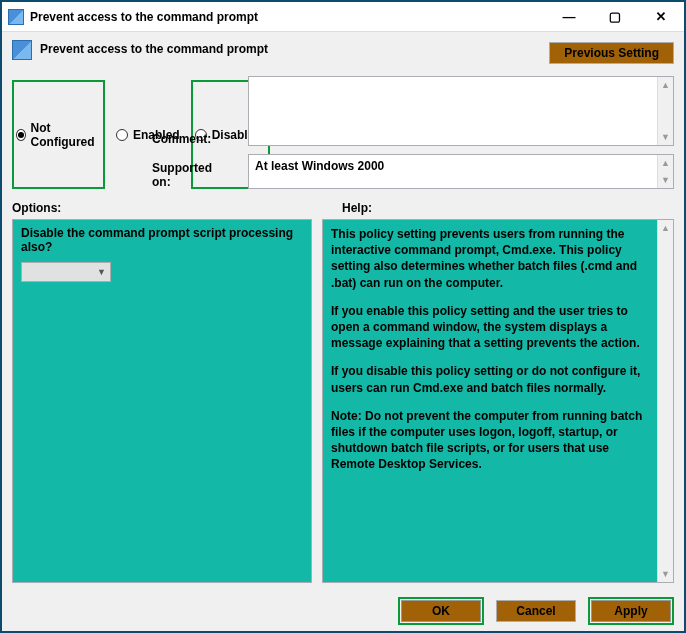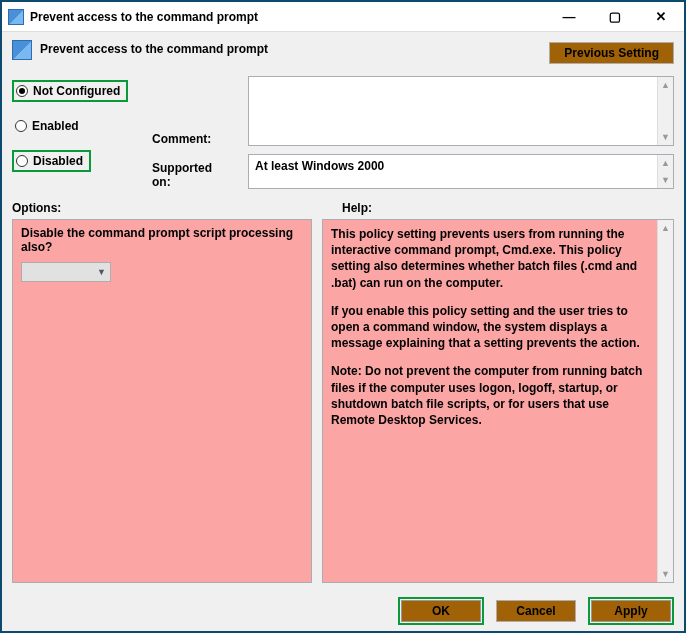--- a/index.html
+++ b/index.html
@@ -75,22 +75,21 @@
     min-width: 80px;
     text-align: center;
   }
   .config-row {
     display: flex;
     margin-top: 6px;
   }
   .radio-col {
     width: 140px;
     display: flex;
-    flex-direction: column;
-    gap: 16px;
+    gap: 8px;
     padding-top: 4px;
   }
   .radio-wrap {
     display: flex;
     align-items: center;
     gap: 5px;
     padding: 1px 3px;
   }
   .radio-wrap.hl {
     border: 2px solid #0a9a3a;
@@ -153,21 +152,21 @@
   }
   .labels-row .opt-label { width: 330px; }
   .panes-row {
     display: flex;
     gap: 10px;
     margin-top: 4px;
     flex: 1;
     min-height: 0;
   }
   .pane {
-    background: #fca5a5;
+    background: #14b8a6;
     border: 1px solid #abadb3;
     padding: 6px 8px;
     position: relative;
     overflow: hidden;
   }
   .options-pane { width: 300px; }
   .help-pane { flex: 1; }
   .help-pane .body {
     padding-right: 14px;
     line-height: 1.35;
@@ -268,20 +267,21 @@
       <div class="pane options-pane">
         <div>Disable the command prompt script processing also?</div>
         <div class="dropdown">
           <span class="chev">▼</span>
         </div>
       </div>
       <div class="pane help-pane">
         <div class="body">
           <p>This policy setting prevents users from running the interactive command prompt, Cmd.exe.  This policy setting also determines whether batch files (.cmd and .bat) can run on the computer.</p>
           <p>If you enable this policy setting and the user tries to open a command window, the system displays a message explaining that a setting prevents the action.</p>
+          <p>If you disable this policy setting or do not configure it, users can run Cmd.exe and batch files normally.</p>
           <p>Note: Do not prevent the computer from running batch files if the computer uses logon, logoff, startup, or shutdown batch file scripts, or for users that use Remote Desktop Services.</p>
         </div>
         <div class="vscroll">
             <span>▲</span>
             <span>▼</span>
           </div>
       </div>
     </div>
 
   </div>

